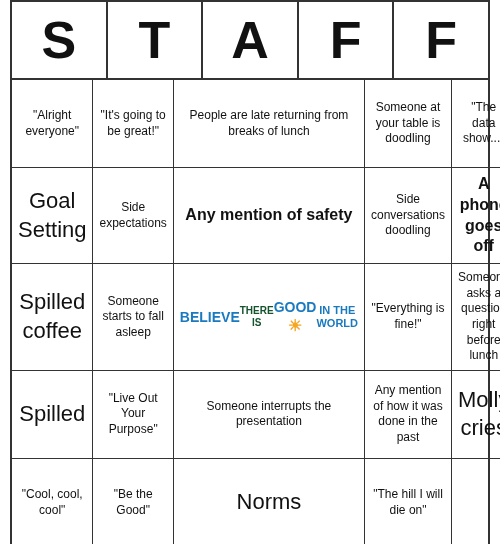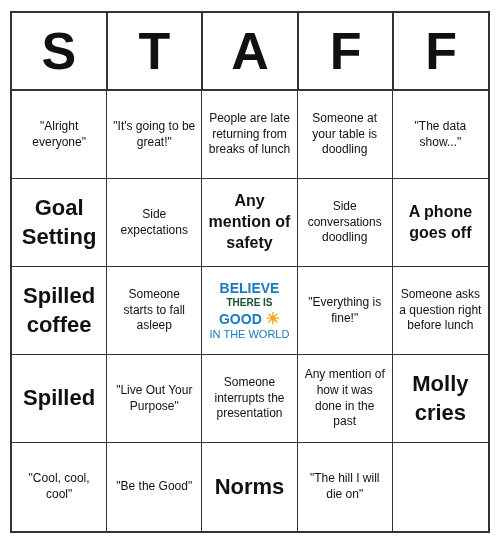--- a/index.html
+++ b/index.html
@@ -50,39 +50,39 @@
       line-height: 1.3;
     }
     .bingo-cell:nth-child(5n) {
       border-right: none;
     }
     .bingo-cell:nth-child(n+21) {
       border-bottom: none;
     }
     .bingo-cell.large-text {
       font-size: 22px;
-      font-weight: bold;
+      font-weight: normal;
     }
     .bingo-cell.medium-text {
       font-size: 16px;
       font-weight: bold;
     }
     .believe-img {
       display: flex;
-      flex-direction: column;
+      flex-direction: row;
       align-items: center;
       justify-content: center;
       font-weight: bold;
       font-size: 13px;
       line-height: 1.2;
-      text-align: right;
+      text-align: center;
     }
     .believe-line1 { color: #1a7abf; font-size: 14px; font-weight: 900; }
     .believe-line2 { color: #14532d; font-size: 10px; font-weight: 900; }
-    .believe-world { color: #1a7abf; font-size: 11px; font-weight: 400; }
+    .believe-world { color: #1a7abf; font-size: 11px; font-weight: 700; }
     .sun-icon { color: #f5a623; font-size: 16px; }
   </style>
 </head>
 <body>
 
 <div class="bingo-card">
   <div class="bingo-header">
   <div class="bingo-header-cell">S</div>
       <div class="bingo-header-cell">T</div>
       <div class="bingo-header-cell">A</div>

